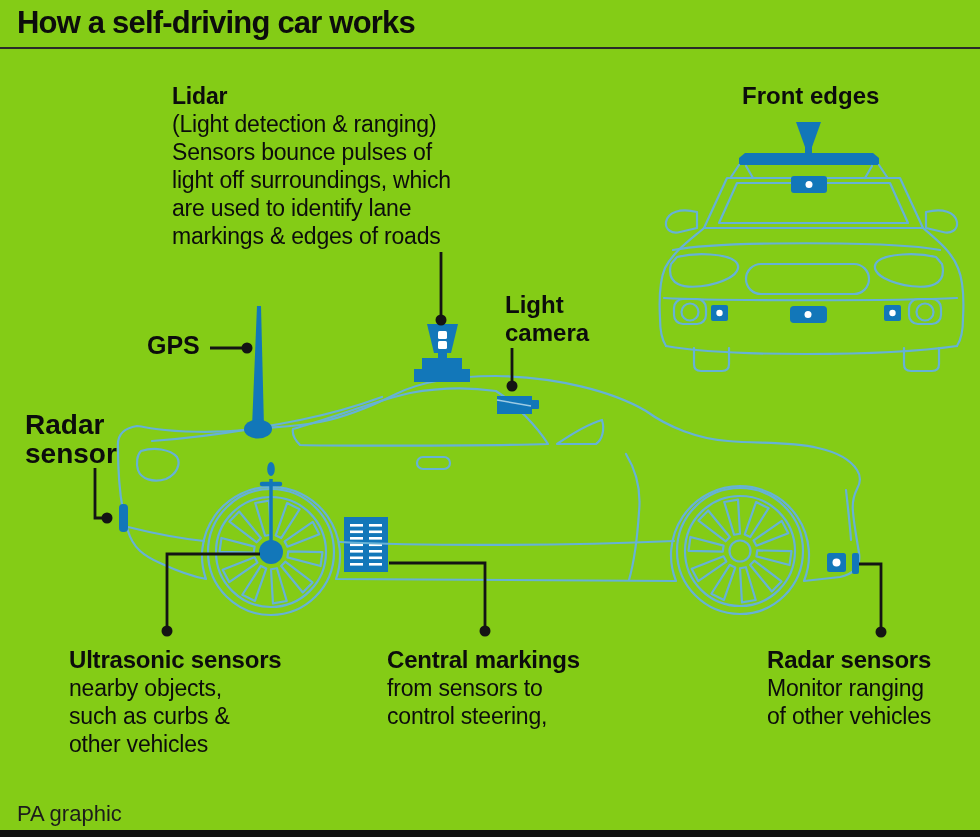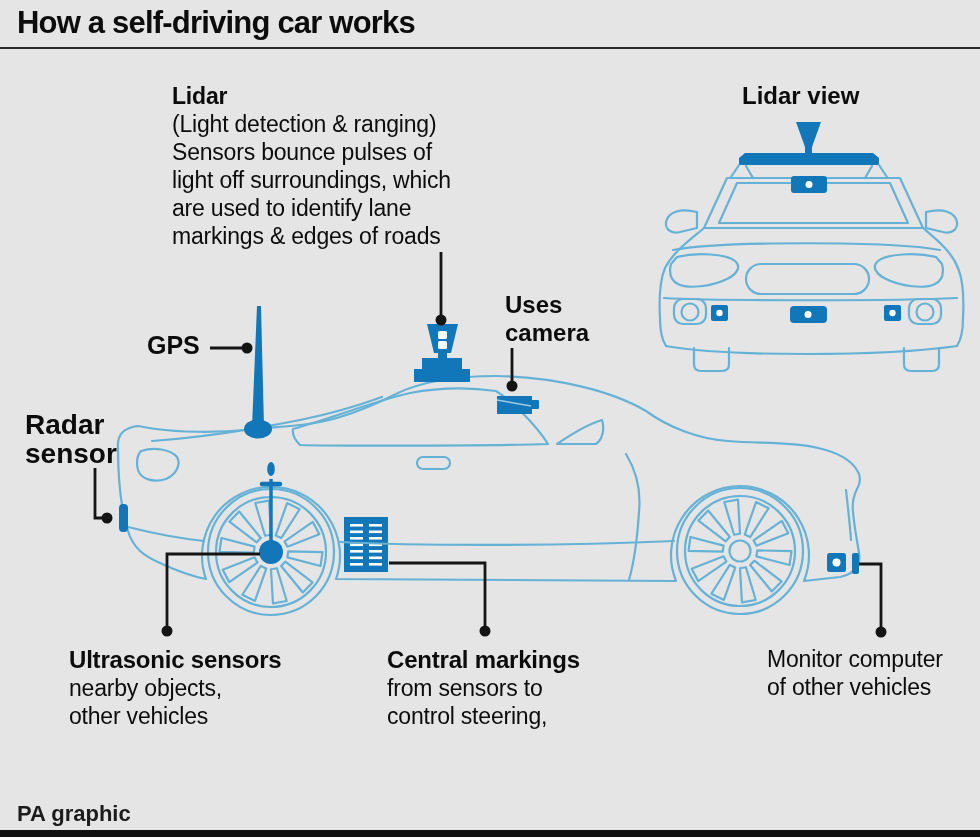--- a/index.html
+++ b/index.html
@@ -1,24 +1,24 @@
 <!DOCTYPE html>
 <html><head>
 <meta charset="utf-8">
 <style>
   html,body{margin:0;padding:0;background:#fff;}
   #stage{
-    position:relative;width:980px;height:837px;background:#e5e5e5;overflow:hidden;
+    position:relative;width:980px;height:837px;background:#84cc16;overflow:hidden;
     font-family:"Liberation Sans","DejaVu Sans",sans-serif;color:#0c0c0c;
   }
   .abs{position:absolute;}
   #title{left:17px;top:5px;font-size:31px;font-weight:bold;letter-spacing:-0.8px;}
   #title-rule{left:0;top:47px;width:980px;height:2px;background:#2a2a2a;}
   #bottom-bar{left:0;top:830px;width:980px;height:7px;background:#111;}
-  #credit{left:17px;top:801px;font-size:22px;color:#1c1c1c;font-weight:bold;}
+  #credit{left:17px;top:801px;font-size:22px;color:#1c1c1c;}
   .lbl{line-height:28px;font-size:23px;letter-spacing:-0.2px;}
   .lbl .h{font-weight:bold;}
   #lidar-label{left:172px;top:82px;}
   #frontview-label{left:742px;top:82px;font-size:24px;font-weight:bold;}
   #gps-label{left:147px;top:331px;font-size:25px;font-weight:bold;}
   #videocam-label{left:505px;top:291px;font-size:24px;font-weight:bold;line-height:28px;}
   #radarfront-label{left:25px;top:410px;font-size:28px;font-weight:bold;line-height:29px;}
   .bottom-block .h{font-size:24px;line-height:29px;display:block;text-align:center;}
   #ultrasonic-label{left:69px;top:645px;}
   #central-label{left:387px;top:645px;}
@@ -236,46 +236,48 @@
 
   <div id="lidar-label" class="abs lbl">
     <div class="h">Lidar</div>
     <div>(Light detection &amp; ranging)</div>
     <div>Sensors bounce pulses of</div>
     <div>light off surroundings, which</div>
     <div>are used to identify lane</div>
     <div>markings &amp; edges of roads</div>
   </div>
 
-  <div id="frontview-label" class="abs">Lidar view</div>
+  <div id="frontview-label" class="abs">Front edges</div>
 
   <div id="gps-label" class="abs">GPS</div>
 
   <div id="videocam-label" class="abs">
-    <div>Uses</div>
+    <div>Light</div>
     <div>camera</div>
   </div>
 
   <div id="radarfront-label" class="abs">
     <div>Radar</div>
     <div>sensor</div>
   </div>
 
   <div id="ultrasonic-label" class="abs lbl bottom-block">
     <span class="h">Ultrasonic sensors</span>
     <div>nearby objects,</div>
+    <div>such as curbs &amp;</div>
     <div>other vehicles</div>
   </div>
 
   <div id="central-label" class="abs lbl bottom-block">
     <span class="h">Central markings</span>
     <div>from sensors to</div>
     <div>control steering,</div>
   </div>
 
   <div id="radarrear-label" class="abs lbl bottom-block">
-    <div>Monitor computer</div>
+    <span class="h">Radar sensors</span>
+    <div>Monitor ranging</div>
     <div>of other vehicles</div>
   </div>
 
   <div id="credit" class="abs">PA graphic</div>
   <div id="bottom-bar" class="abs"></div>
 </div>
 
 </body></html>

